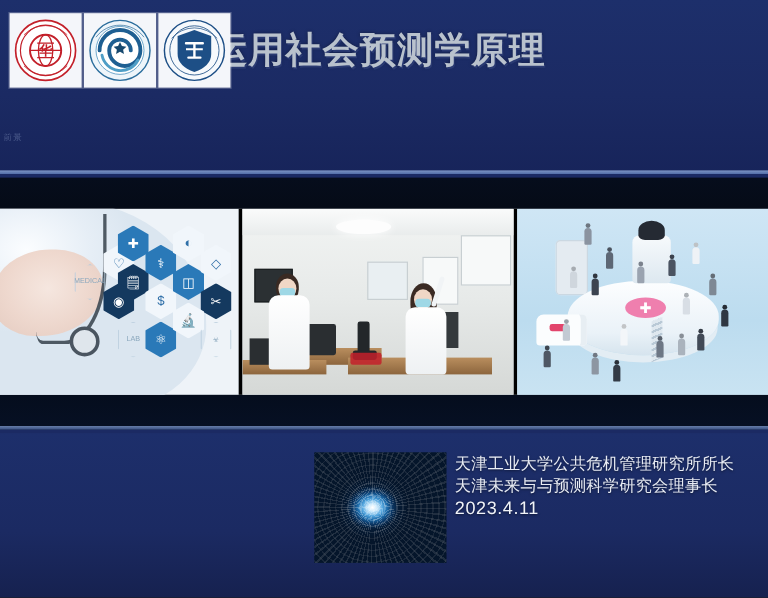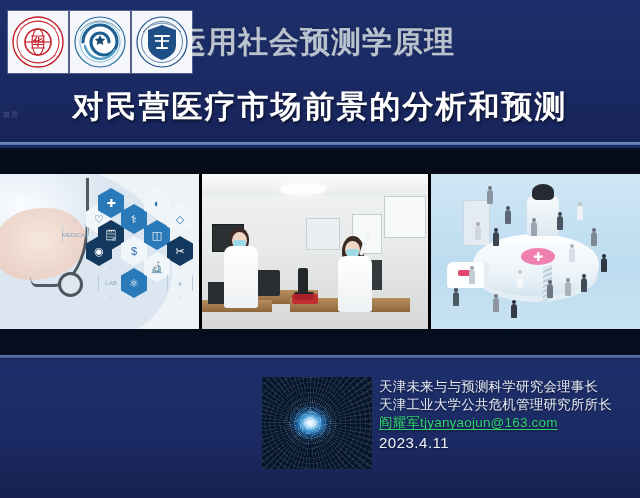--- a/index.html
+++ b/index.html
@@ -265,21 +265,20 @@
         <path d="M20 21h14M27 21v12M22 33h10" stroke="#fff" stroke-width="2" stroke-linecap="round"></path>
         <path d="M20 26h14" stroke="#fff" stroke-width="1.6"></path>
         <path d="M8 17 A25 25 0 0 1 46 17" fill="none" stroke="#1d4f86" stroke-width=".6"></path>
       </svg>
     </div>
 
   </div>
 
   <div class="side-faint">前景</div>
 
-  <div class="main-title">对民营医疗市场前景的分析和预测</div>
 
   <div class="dark-band"></div>
 
   <div class="photo-strip">
 
     <div class="photo p1">
       <div class="doc-coat"></div>
       <div class="doc-hand"></div>
       <div class="steth"></div>
       <div class="steth-bell"></div>
@@ -371,19 +370,18 @@
 
   <div class="bottom-region"></div>
 
   <div class="tunnel-wrap">
     <div class="tunnel"></div>
     <div class="tunnel-bits"></div>
     <div class="tunnel-dark"></div>
   </div>
 
   <div class="cred">
+    <div class="line">天津工业大学公共危机管理研究所所长</div>
     <div class="line">天津未来与与预测科学研究会理事长</div>
-    <div class="line">天津工业大学公共危机管理研究所所长</div>
-    <div class="email">阎耀军tjyanyaojun@163.com</div>
     <div class="date">2023.4.11</div>
   </div>
 
 </div>
 
 </body></html>

